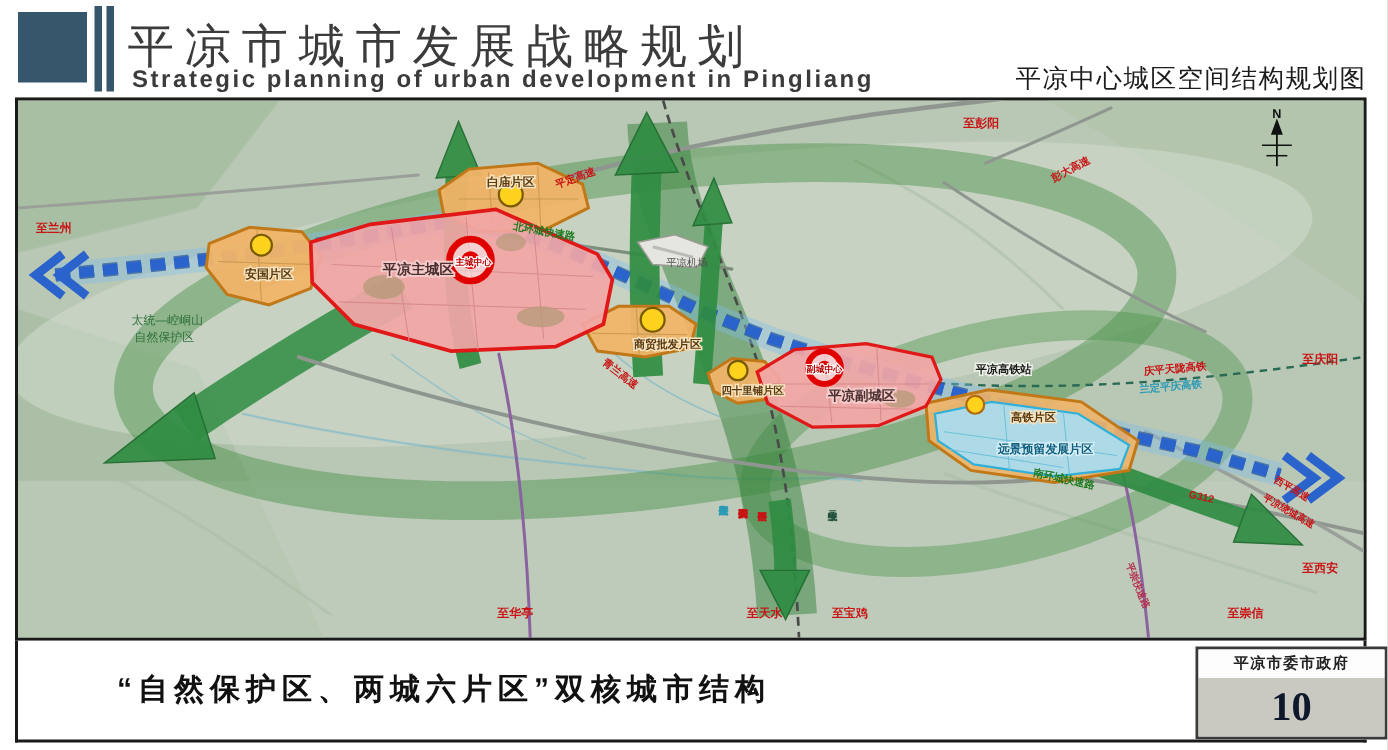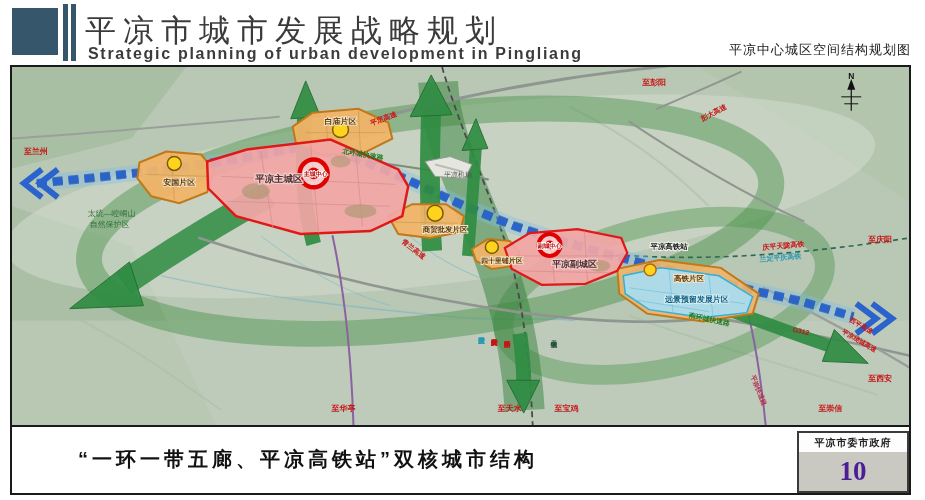--- a/index.html
+++ b/index.html
@@ -14,46 +14,46 @@
   .hdr-bar.b1 { left:63px; }
   .hdr-bar.b2 { left:71px; }
   .hdr-title {
     left:85px; top:10px; font-family:"Liberation Serif","DejaVu Serif",serif;
     font-weight:normal; font-size:31px; letter-spacing:7px; color:#3b3b3b; white-space:nowrap;
   }
   .hdr-sub {
     left:88px; top:45px; font-weight:bold; font-size:16px; letter-spacing:1.7px;
     color:#3b3b3b; white-space:nowrap;
   }
-  .hdr-right { right:14px; top:41px; font-size:13px; letter-spacing:1px; color:#1c1c1c; }
+  .hdr-right { right:14px; top:41px; font-size:17px; letter-spacing:1px; color:#1c1c1c; }
   
   .map-frame {
     left:10px; top:65px; width:901px; height:362px; box-sizing:border-box;
     border:2px solid #1a1a1a; background:#b9c7b5;
   }
   .map-frame svg { display:block; width:100%; height:100%; }
   
   .frame-left  { left:10px;  top:427px; width:2px; height:68px; background:#1a1a1a; }
   .frame-right { left:909px; top:427px; width:2px; height:68px; background:#1a1a1a; }
   .frame-bottom{ left:10px;  top:493px; width:901px; height:2px; background:#1a1a1a; }
   
   .caption {
     left:78px; top:446px; font-size:20px; font-weight:bold; letter-spacing:4px;
     color:#111; white-space:nowrap;
   }
   .page-box {
-    left:797px; top:431px; width:112px; height:62px; box-sizing:border-box;
+    left:797px; top:431px; width:128px; height:62px; box-sizing:border-box;
     border:2px solid #3a3a3a; display:flex; flex-direction:column; background:#fff;
   }
   .page-box .org {
     height:19px; font-size:10px; font-weight:bold; color:#222; text-align:center;
     line-height:19px; letter-spacing:1px; background:#fdfdfd;
   }
   .page-box .num {
-    flex:1; background:#c9c9c2; color:#4c1d95; text-align:center;
+    flex:1; background:#c9c9c2; color:#0f172a; text-align:center;
     font-family:"Liberation Serif","DejaVu Serif",serif; font-weight:bold; font-size:27px; line-height:39px;
   }
   text { font-family:"Liberation Sans","DejaVu Sans",sans-serif; }
   .vtxt { writing-mode:vertical-rl; text-orientation:upright; }
 </style>
 </head>
 <body>
 
 <div class="abs hdr-square"></div>
 <div class="abs hdr-bar b1"></div>
@@ -229,18 +229,18 @@
   <text x="557" y="346" font-size="8" font-weight="bold" fill="#c81414" text-anchor="middle">至宝鸡</text>
   <text x="872" y="316" font-size="8" font-weight="bold" fill="#c81414" text-anchor="middle">至西安</text>
   <text x="822" y="346" font-size="8" font-weight="bold" fill="#c81414" text-anchor="middle">至崇信</text>
 </svg>
 </div>
 
 <div class="abs frame-left"></div>
 <div class="abs frame-right"></div>
 <div class="abs frame-bottom"></div>
 
-<div class="abs caption">“一环一带五廊、平凉高铁站”双核城市结构</div>
+<div class="abs caption">“自然保护区、两城六片区”双核城市结构</div>
 
 <div class="abs page-box">
   <div class="org">平凉市委市政府</div>
   <div class="num">10</div>
 </div>
 
 </body></html>

